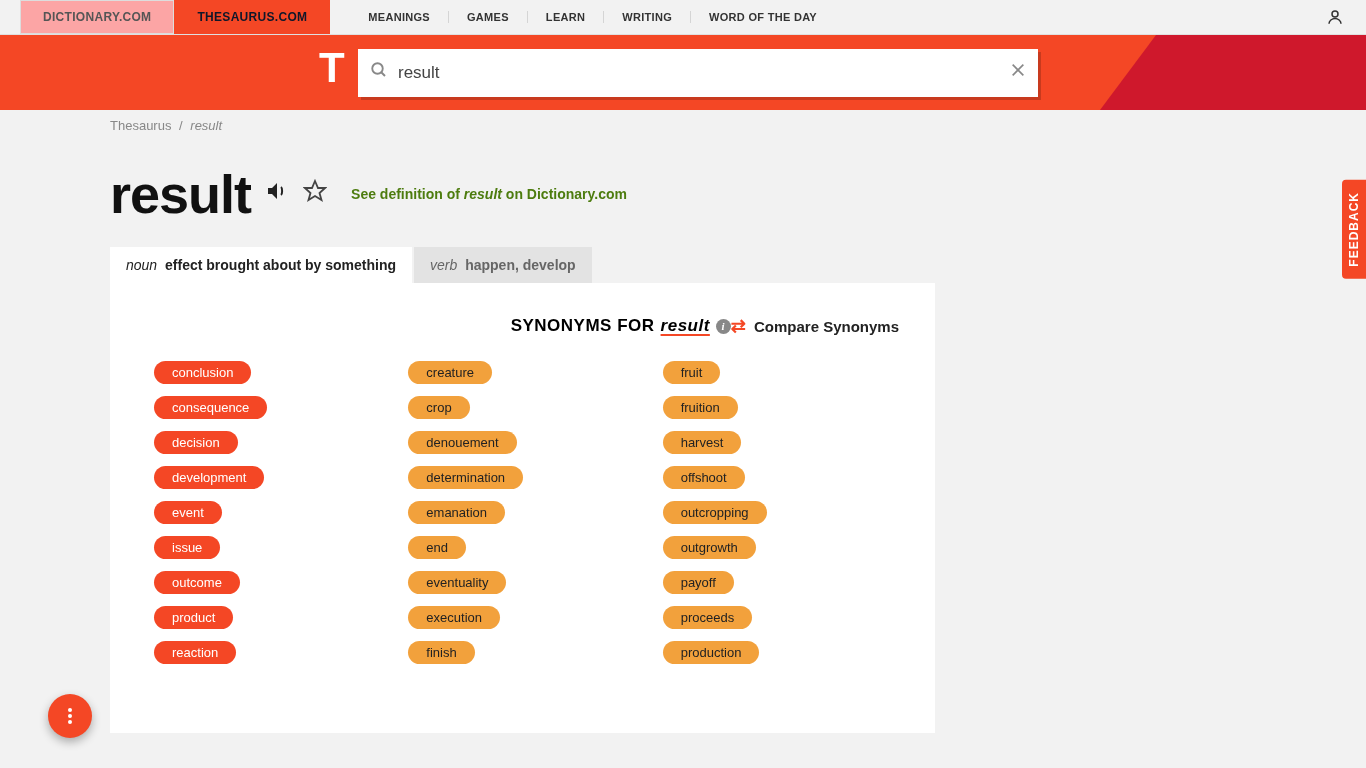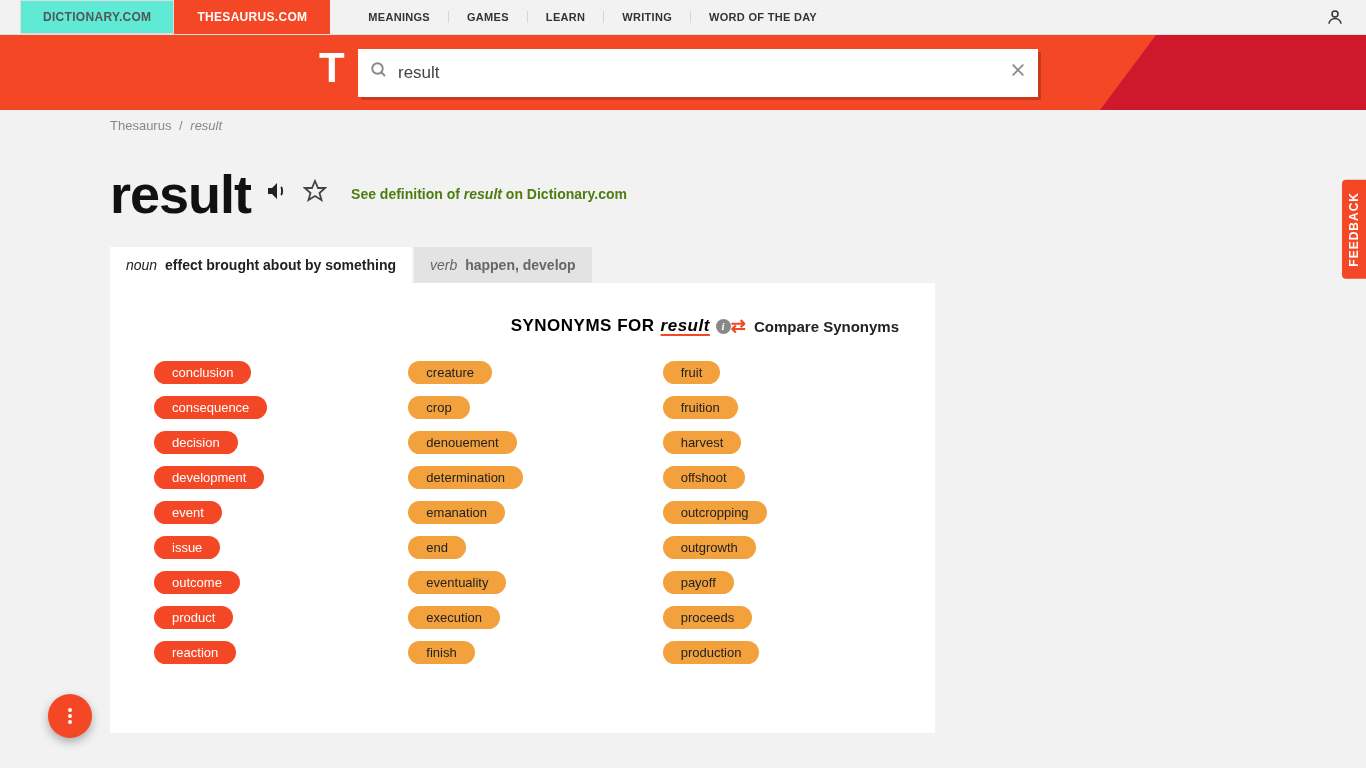--- a/index.html
+++ b/index.html
@@ -23,25 +23,25 @@
   .site-tab {
     padding: 0 22px;
     display: flex;
     align-items: center;
     font-size: 12px;
     font-weight: bold;
     letter-spacing: 0.3px;
     color: #555;
     cursor: pointer;
     border: 1px solid #ddd;
-    background: #5eead4;
+    background: #fca5a5;
   }
   .site-tab.active {
     background: #F44725;
-    color: #ffffff;
+    color: #0f172a;
     border-color: #F44725;
   }
   .nav-links {
     display: flex;
     align-items: center;
     margin-left: 20px;
     gap: 0;
   }
   .nav-link {
     font-size: 11px;

